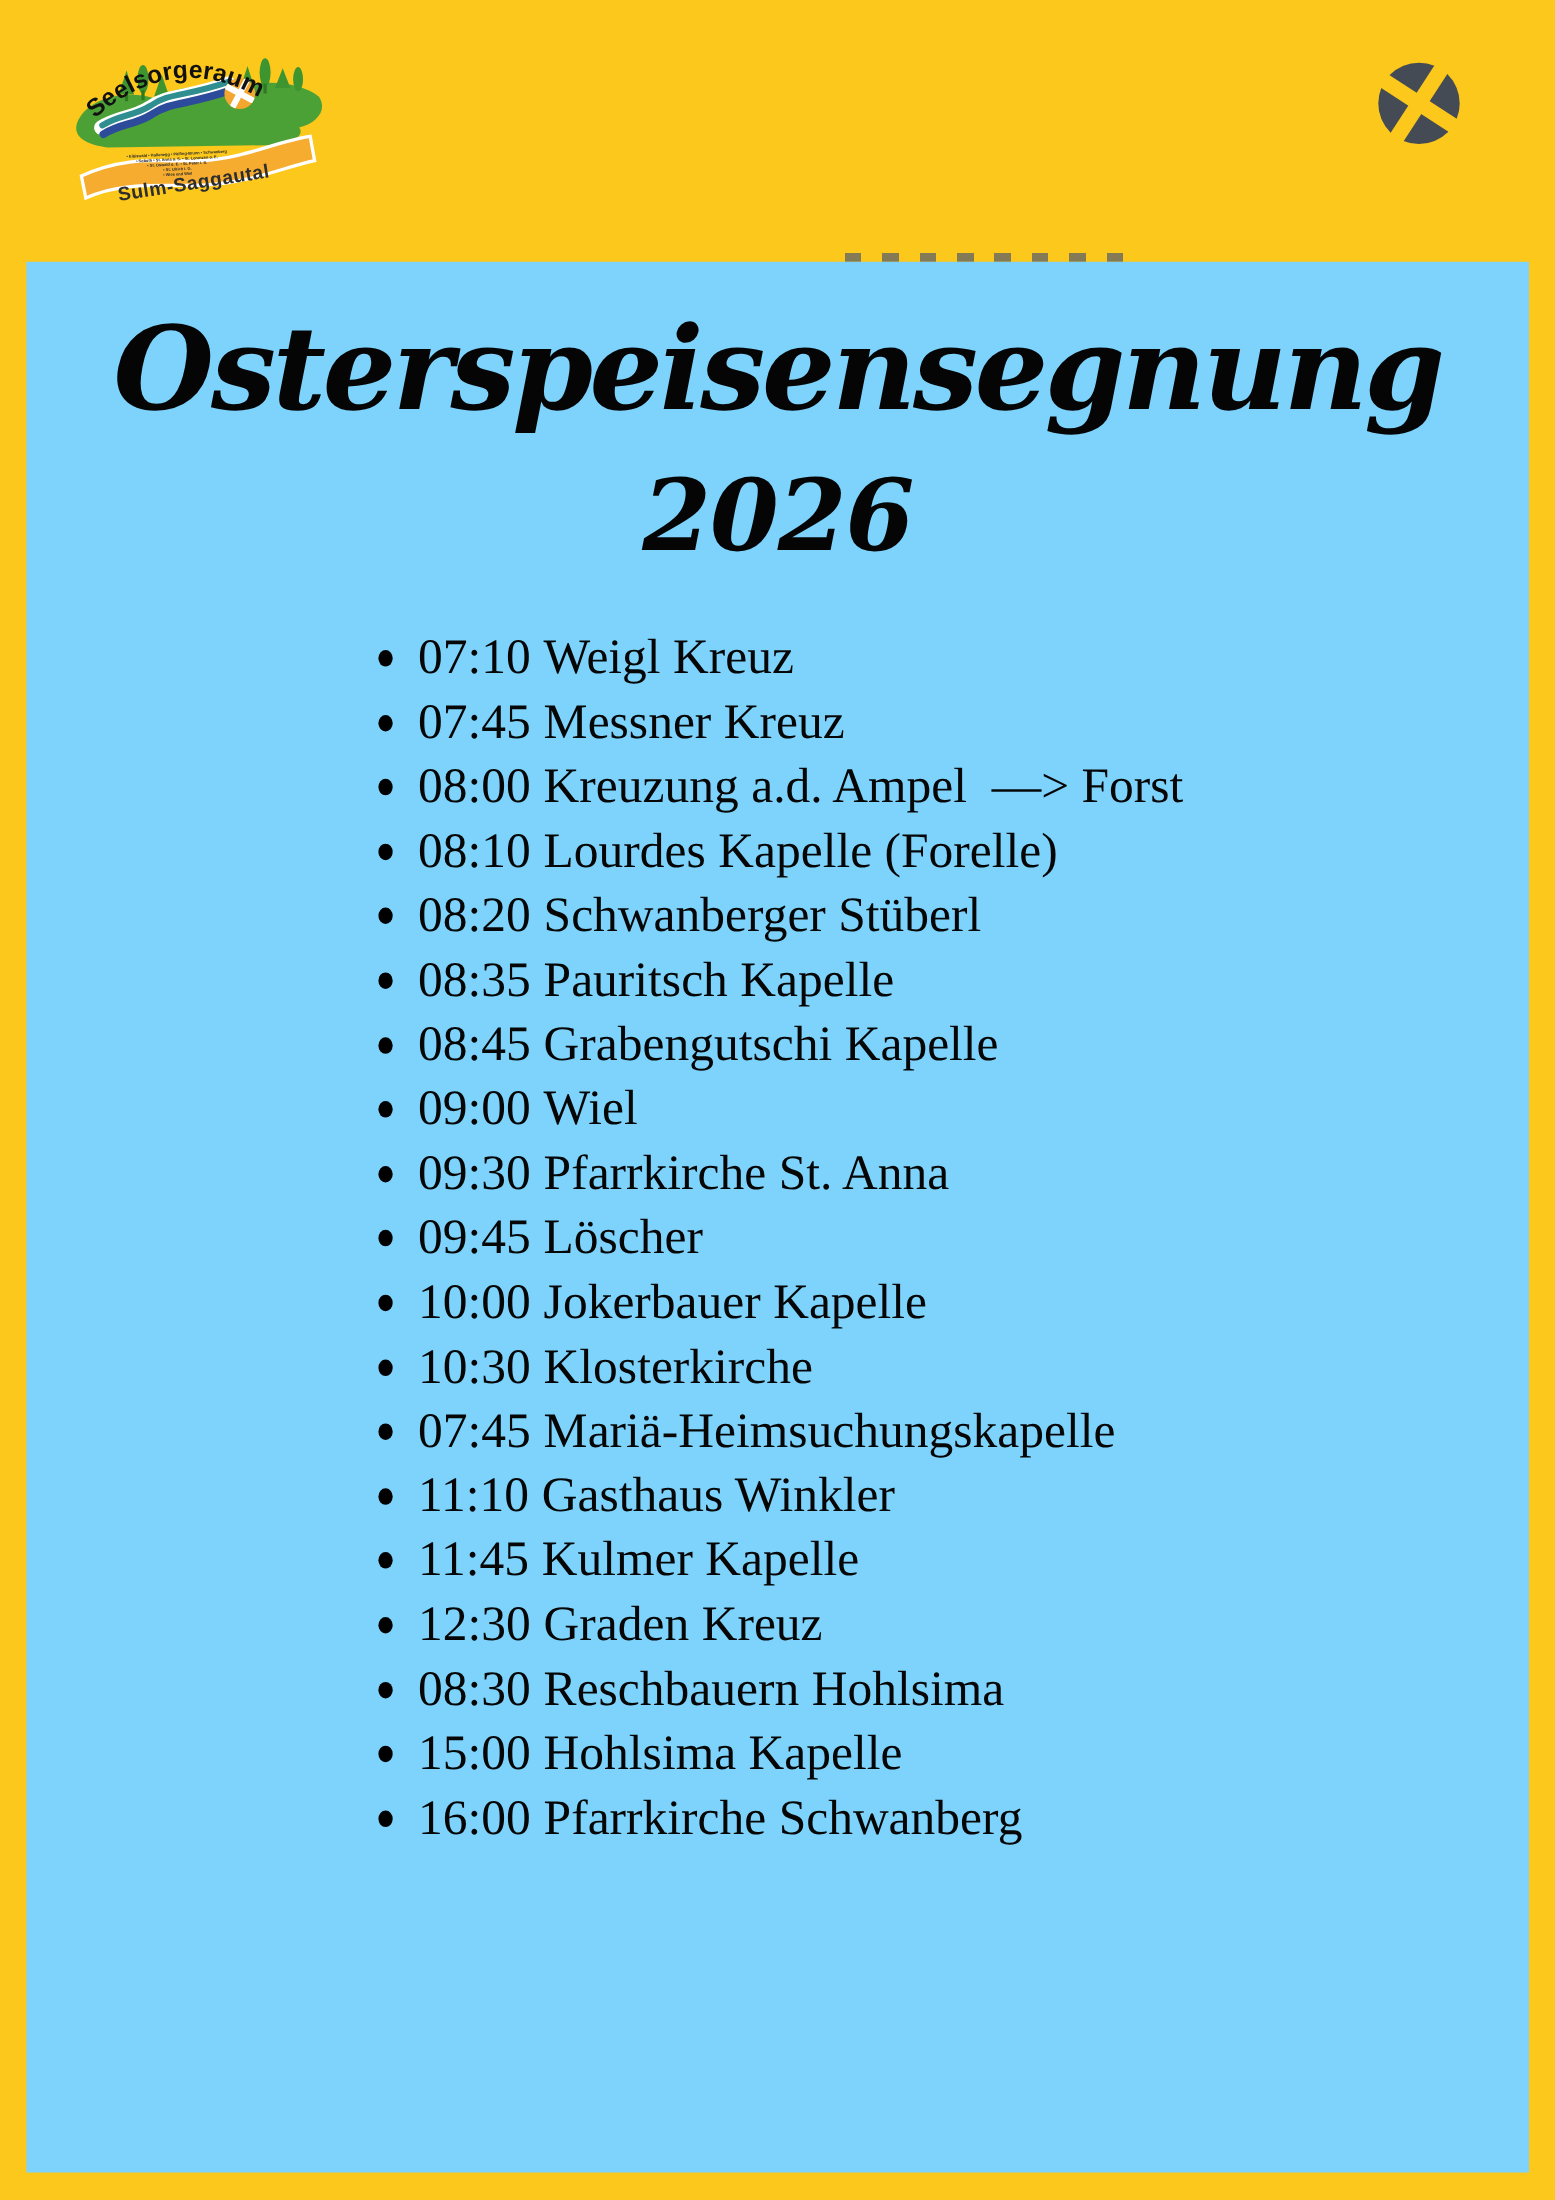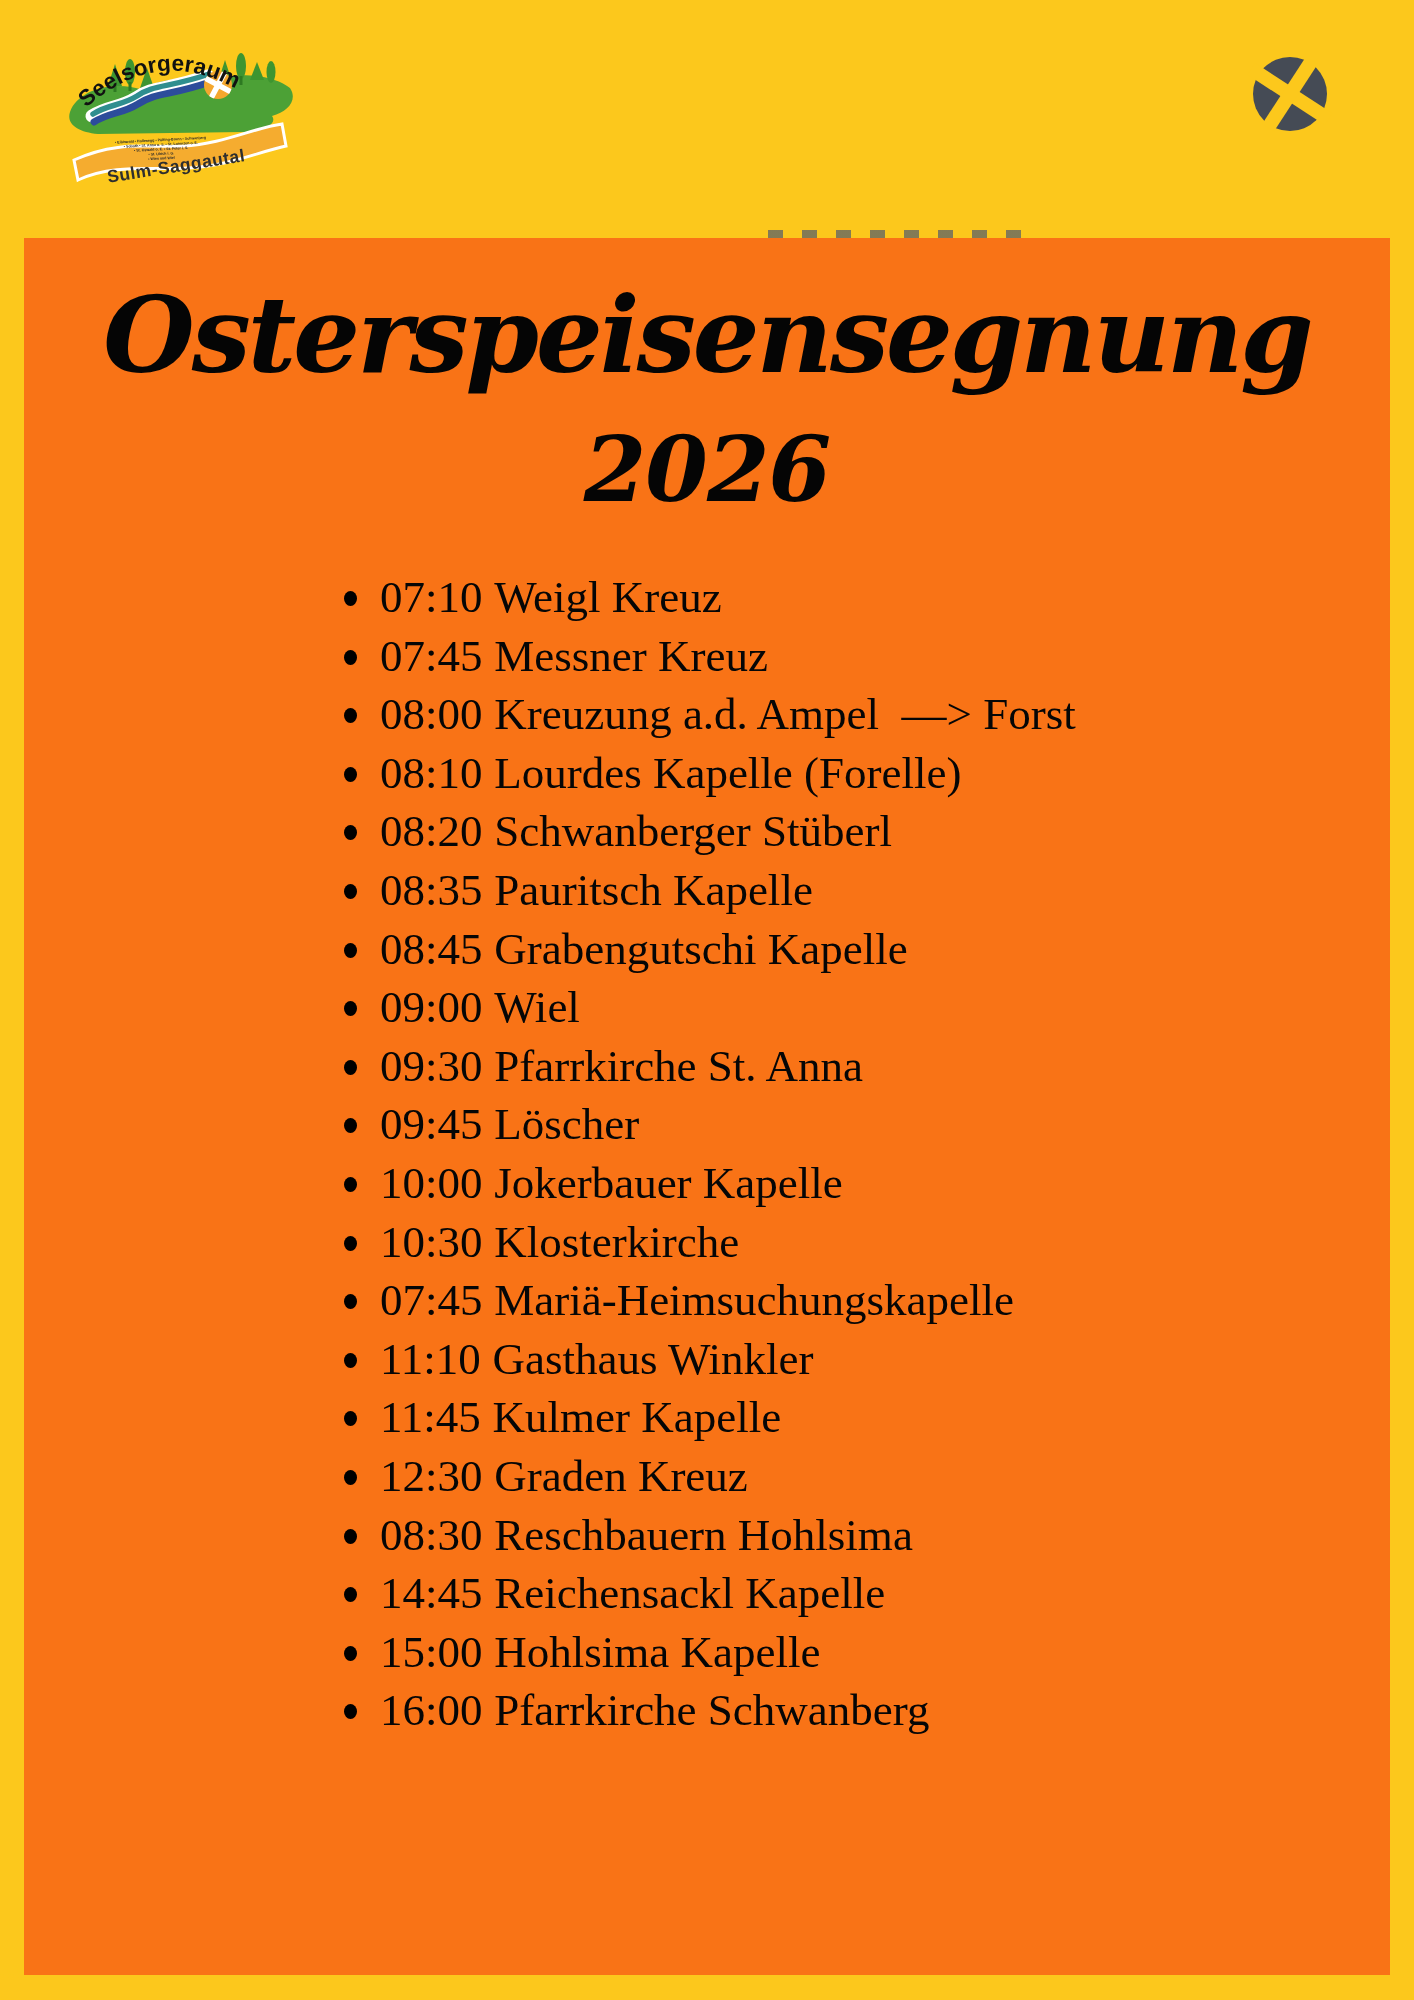--- a/index.html
+++ b/index.html
@@ -1,17 +1,17 @@
 <!DOCTYPE html>
 <html><head>
 <meta charset="utf-8">
 <style>
   html,body{margin:0;padding:0;background:#888;}
   .page{position:relative;width:1414px;height:2000px;background:#FCC81C;overflow:hidden;margin:0 auto;}
-  .paper{position:absolute;left:24px;right:24px;top:238px;bottom:25px;background:#f97316;}
+  .paper{position:absolute;left:24px;right:24px;top:238px;bottom:25px;background:#7dd3fc;}
   
   .artifact{position:absolute;left:768px;top:230px;width:262px;height:8px;
     background:repeating-linear-gradient(90deg,#6E6D60 0 15px,rgba(0,0,0,0) 15px 34px);opacity:.85;}
   
   .logo-left{position:absolute;left:58px;top:40px;width:248px;height:150px;}
   .logo-right{position:absolute;left:1108px;top:96px;width:230px;}
   .logo-right .txt{transform:scaleX(.82);transform-origin:left top;
     font-family:"Liberation Sans",sans-serif;color:#474D57;}
   .lr1{font-size:35px;font-weight:700;letter-spacing:1px;line-height:36px;}
   .lr2{font-size:31px;font-weight:400;letter-spacing:1px;line-height:33px;color:#51575F;}
@@ -114,19 +114,18 @@
         <li><span class="time">09:00</span><span>Wiel</span></li>
         <li><span class="time">09:30</span><span>Pfarrkirche St. Anna</span></li>
         <li><span class="time">09:45</span><span>Löscher</span></li>
         <li><span class="time">10:00</span><span>Jokerbauer Kapelle</span></li>
         <li><span class="time">10:30</span><span>Klosterkirche</span></li>
         <li><span class="time">07:45</span><span>Mariä-Heimsuchungskapelle</span></li>
         <li><span class="time">11:10</span><span>Gasthaus Winkler</span></li>
         <li><span class="time">11:45</span><span>Kulmer Kapelle</span></li>
         <li><span class="time">12:30</span><span>Graden Kreuz</span></li>
         <li><span class="time">08:30</span><span>Reschbauern Hohlsima</span></li>
-        <li><span class="time">14:45</span><span>Reichensackl Kapelle</span></li>
         <li><span class="time">15:00</span><span>Hohlsima Kapelle</span></li>
         <li><span class="time">16:00</span><span>Pfarrkirche Schwanberg</span></li>
       </ul>
   </div>
 
 </div>
 
 </body></html>

